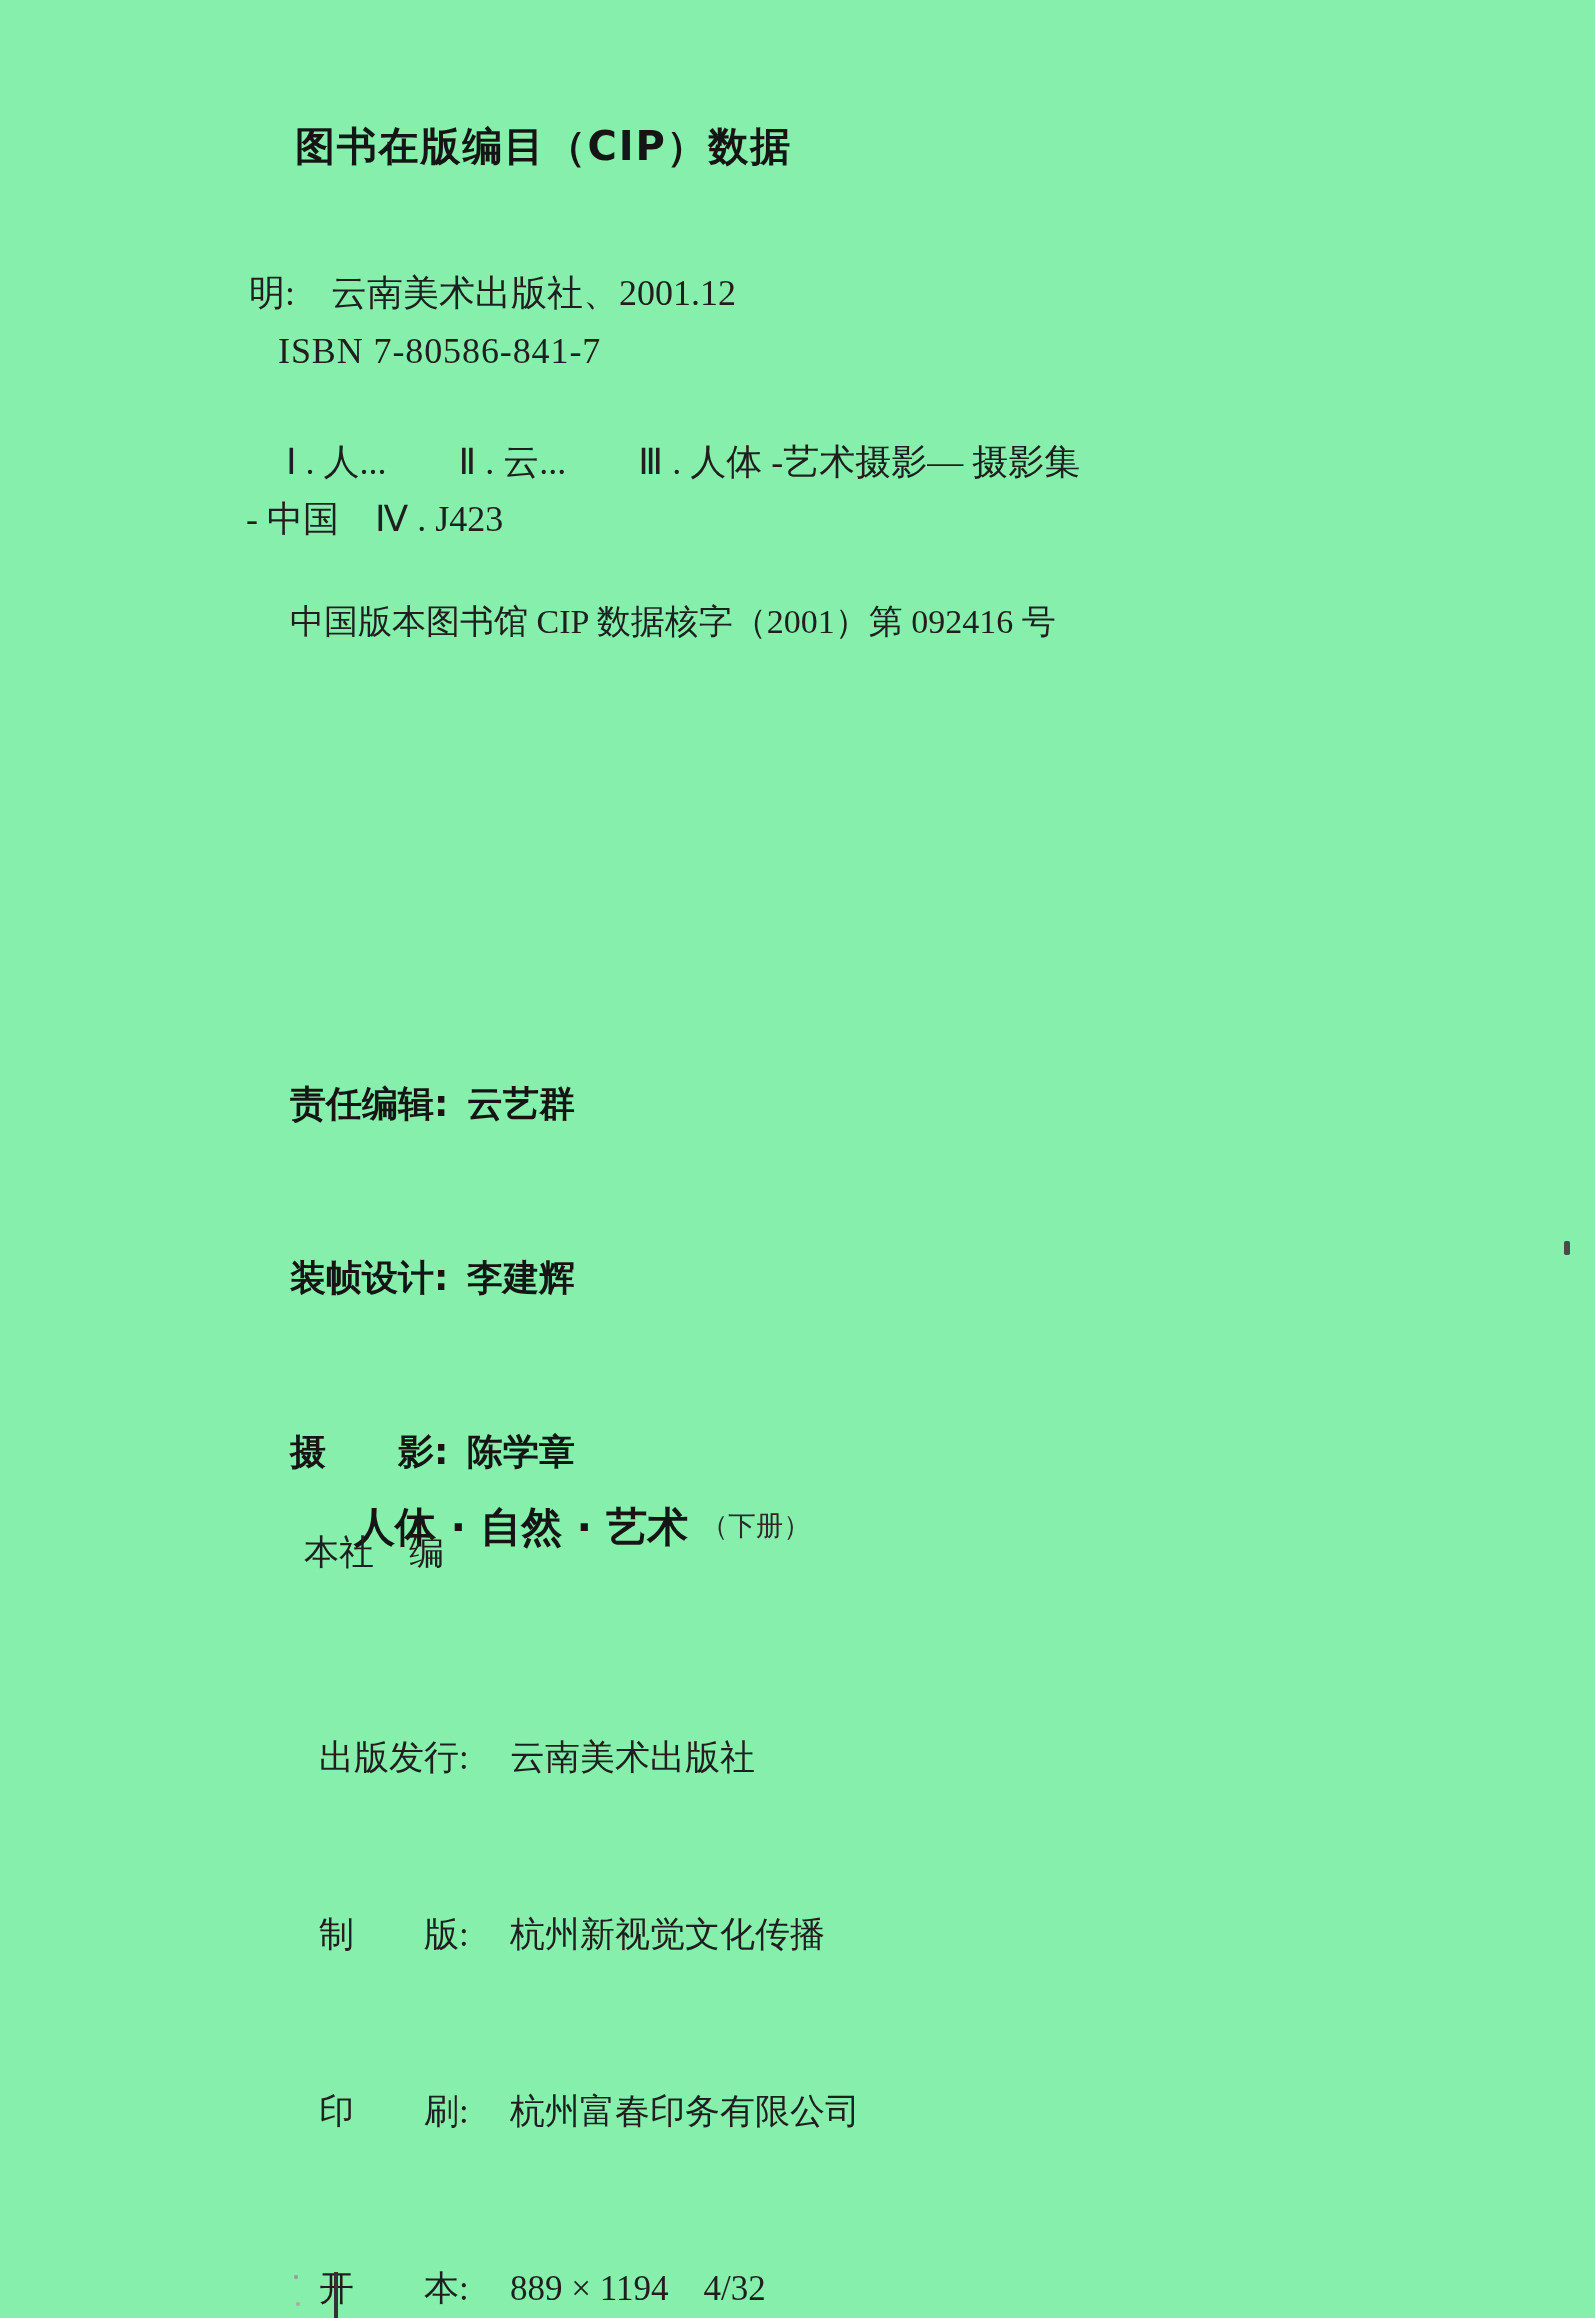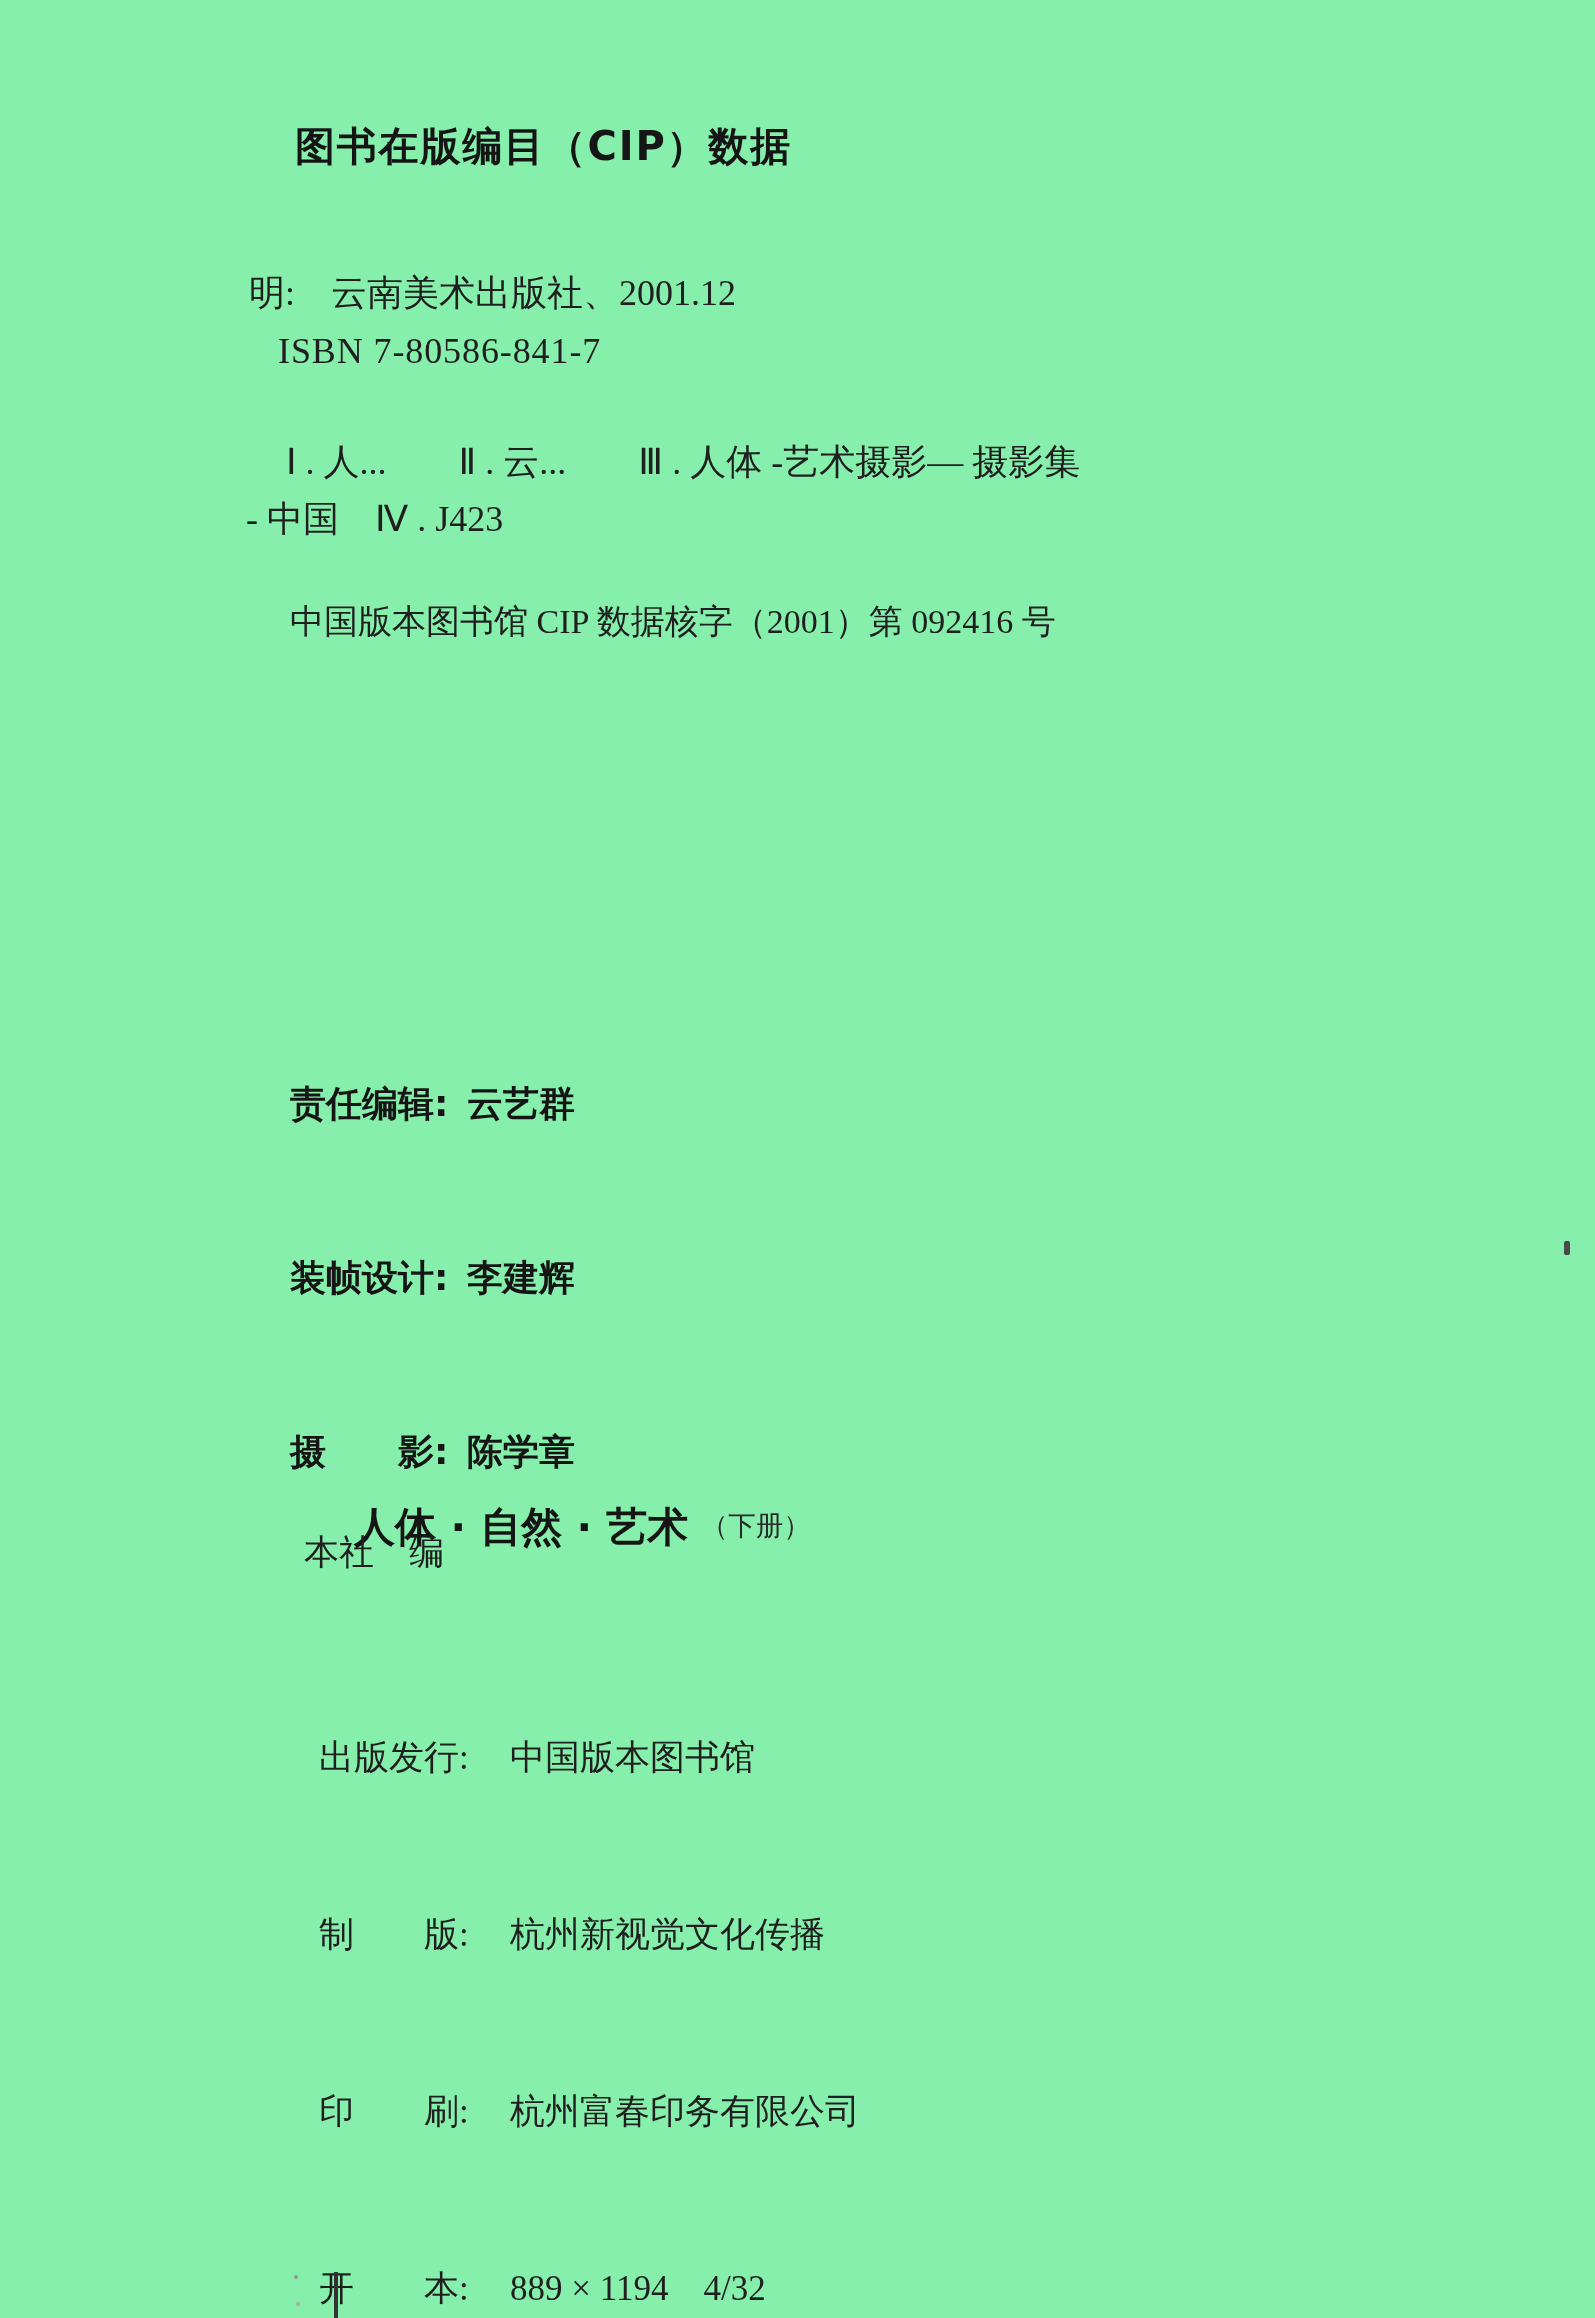--- a/index.html
+++ b/index.html
@@ -77,21 +77,21 @@
     <div><span class="lbl">装帧设计:</span><span>李建辉</span></div>
     <div><span class="lbl">摄　　影:</span><span>陈学章</span></div>
   </div>
 
   <div class="abs sans-bold book-title">
     <span>人体 · 自然 · 艺术</span><span class="book-volume">（下册）</span>
   </div>
   <div class="abs serif book-editor">本社　编</div>
 
   <div class="abs serif colophon">
-    <div><span class="lbl">出版发行:</span><span>中国版本图书馆</span></div>
+    <div><span class="lbl">出版发行:</span><span>云南美术出版社</span></div>
     <div><span class="lbl">制　　版:</span><span>杭州新视觉文化传播</span></div>
     <div><span class="lbl">印　　刷:</span><span>杭州富春印务有限公司</span></div>
     <div><span class="lbl">开　　本:</span><span>889 × 1194　4/32</span></div>
     
     
     
     
   </div>
 
 

